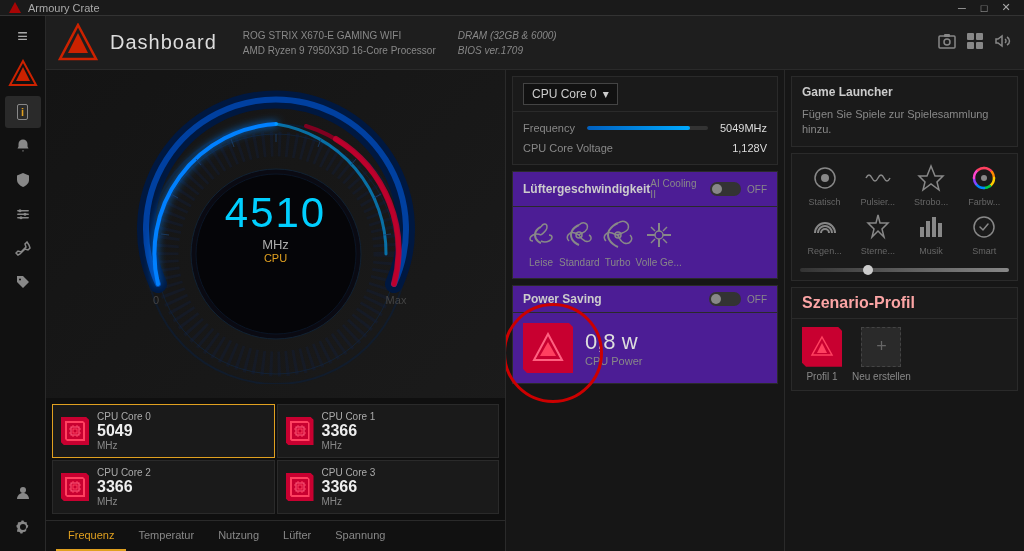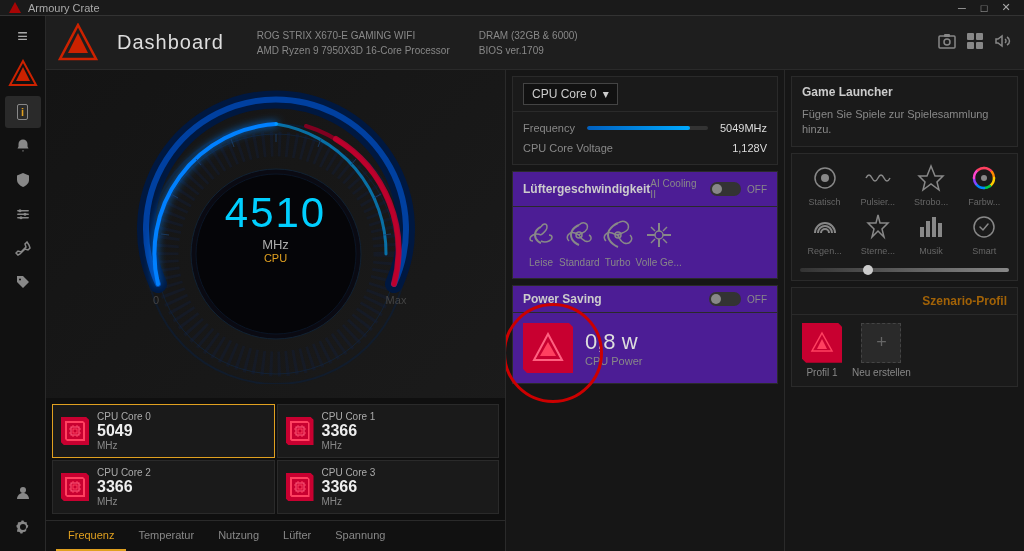--- a/index.html
+++ b/index.html
@@ -65,21 +65,21 @@
 
     
     .header {
       height: 54px;
       background: #1e1e1e;
       display: flex;
       align-items: center;
       padding: 0 12px;
       border-bottom: 1px solid #2a2a2a;
       flex-shrink: 0;
-      gap: 19px;
+      gap: 12px;
     }
     .header-title {
       font-size: 20px;
       color: #ddd;
       font-weight: 300;
       letter-spacing: 1px;
     }
     .header-info {
       margin-left: 14px;
       display: flex;
@@ -403,21 +403,21 @@
       position: absolute;
       top: -3px; left: 30%;
     }
 
     
     .scenario-section {
       background: #1a1a1a;
       border: 1px solid #2a2a2a;
       margin: 0 6px 6px 6px;
     }
-    .scenario-title { font-size: 12px; color: #a16207; padding: 6px 10px; font-weight: bold; border-bottom: 1px solid #2a2a2a; text-align: right; }
+    .scenario-title { font-size: 16px; color: #fca5a5; padding: 6px 10px; font-weight: bold; border-bottom: 1px solid #2a2a2a; }
     .scenario-profiles {
       display: flex;
       gap: 10px;
       padding: 8px 10px;
       align-items: center;
     }
     .profile-item {
       display: flex; flex-direction: column;
       align-items: center; gap: 4px;
       cursor: pointer;
@@ -528,21 +528,21 @@
     <div class="header">
       <svg viewBox="0 0 40 40" width="40" height="40">
         <polygon points="20,2 38,36 2,36" fill="none" stroke="#cc2200" stroke-width="2.5"></polygon>
         <polygon points="20,10 30,30 10,30" fill="#cc2200"></polygon>
       </svg>
       <span class="header-title">Dashboard</span>
       <div class="header-info">
         <span style="font-size:10px; color:#888;">ROG STRIX X670-E GAMING WIFI</span>
         <span style="font-size:10px; color:#888;">AMD Ryzen 9 7950X3D 16-Core Processor</span>
       </div>
-      <div class="header-info" style="margin-left:10px;">
+      <div class="header-info" style="margin-left:10px;font-style:italic;">
         <span style="font-size:10px; color:#888;">DRAM (32GB &amp; 6000)</span>
         <span style="font-size:10px; color:#888;">BIOS ver.1709</span>
       </div>
       <div class="header-right">
         <span class="header-right-icon">
           <svg width="18" height="18" viewBox="0 0 18 18" fill="#888">
               <rect x="1" y="4" width="16" height="12" rx="1" stroke="#888" stroke-width="1.5" fill="none"></rect>
               <circle cx="9" cy="10" r="3" stroke="#888" stroke-width="1.5" fill="none"></circle>
               <rect x="6" y="2" width="6" height="3" rx="1" fill="#888"></rect>
             </svg>

